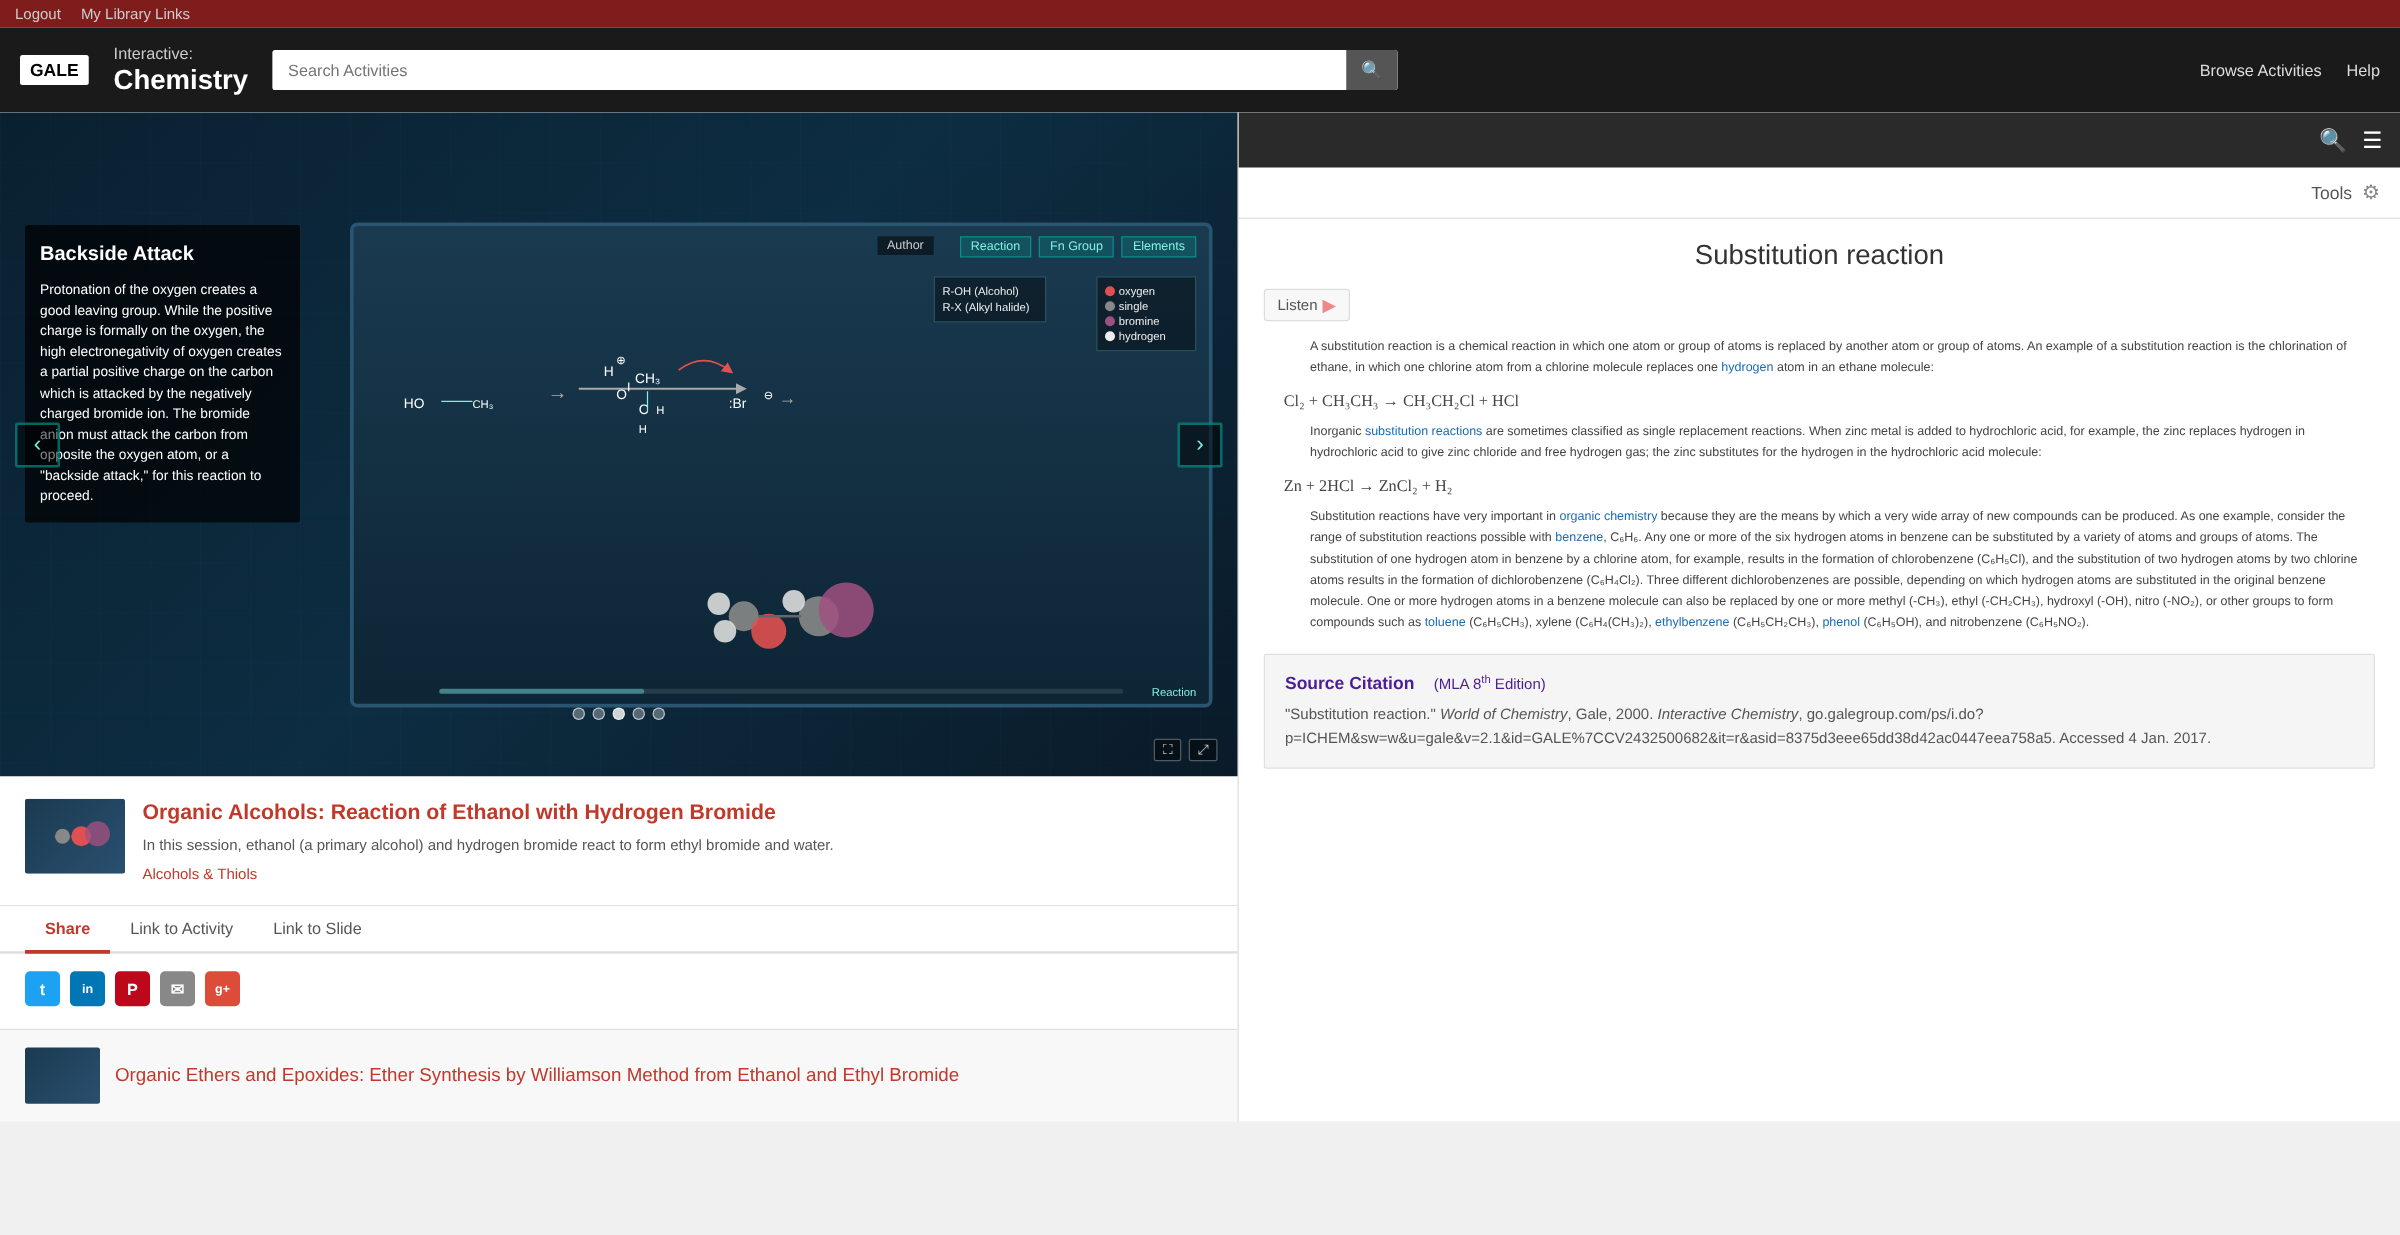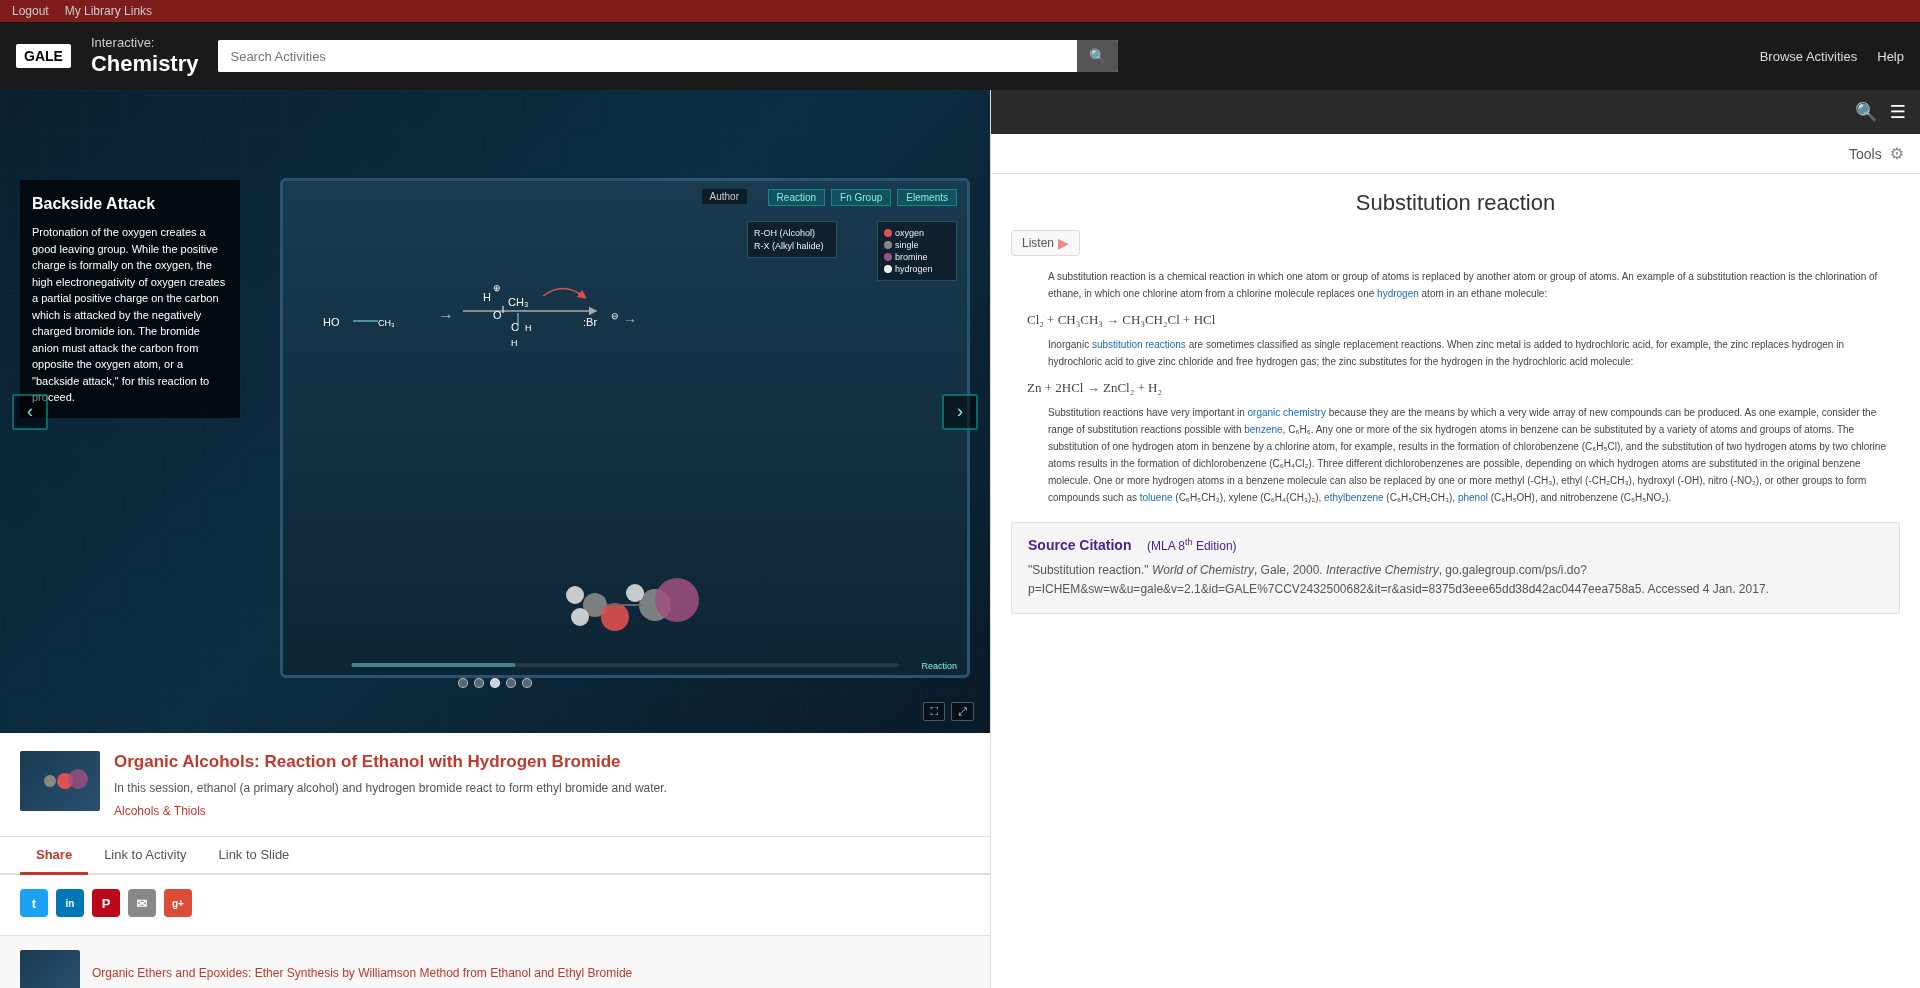--- a/index.html
+++ b/index.html
@@ -256,21 +256,21 @@
       align-items: center;
       gap: 12px;
     }
     .related-thumb {
       width: 60px;
       height: 45px;
       background: linear-gradient(135deg, #1a3a50 0%, #2a5070 100%);
       border-radius: 2px;
       flex-shrink: 0;
     }
-    .related-link { color: #c0392b; font-size: 12px; text-decoration: none; }
+    .related-link { color: #c0392b; font-size: 15px; text-decoration: none; }
 
     
     .right-panel {
       flex: 1;
       background: #fff;
       border-left: 1px solid #ddd;
       display: flex;
       flex-direction: column;
     }
 
@@ -359,21 +359,21 @@
     .source-citation p {
       font-size: 12px;
       color: #555;
       line-height: 1.6;
     }
     .source-citation em { font-style: italic; }
     sup { font-size: 9px; }
 
     .viewer-wrapper {
       position: relative;
-      height: 643px;
+      height: 531px;
       overflow: hidden;
       background: linear-gradient(135deg, #0a2030 0%, #0d2d42 50%, #0a1a28 100%);
     }
 
     
     .circuit-bg {
       position: absolute;
       top: 0; left: 0; right: 0; bottom: 0;
       opacity: 0.1;
       background-image:

